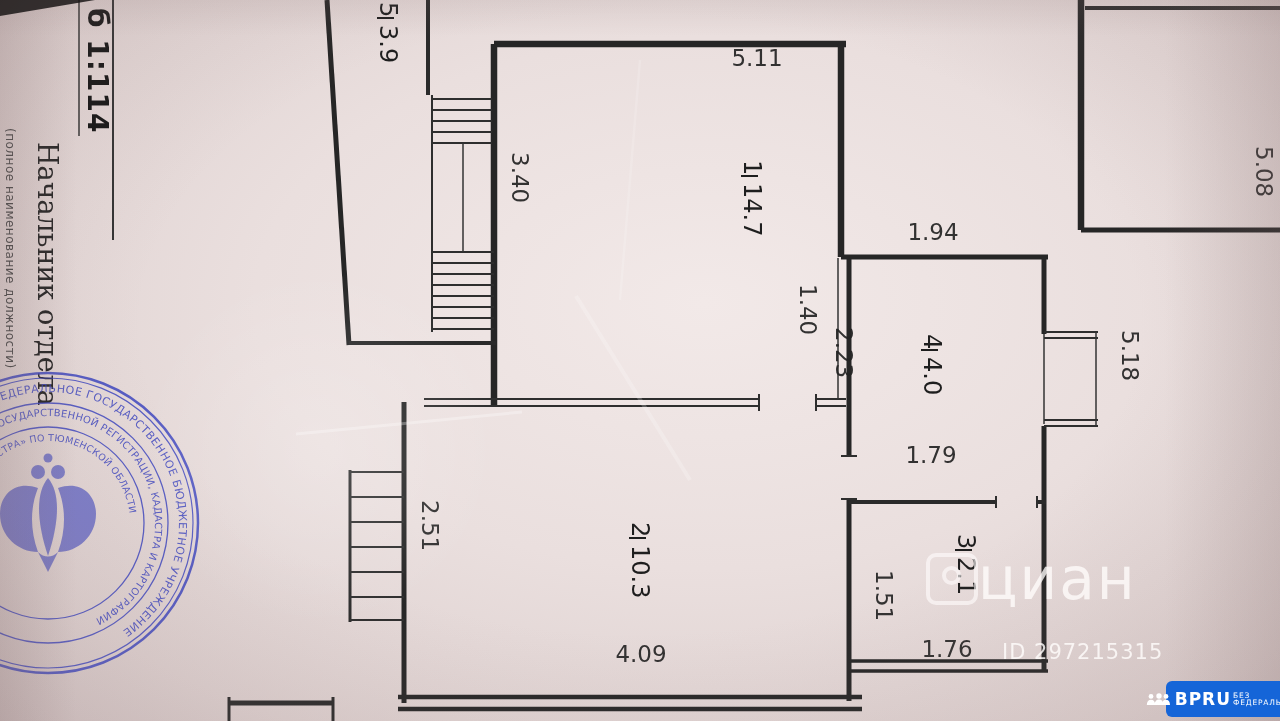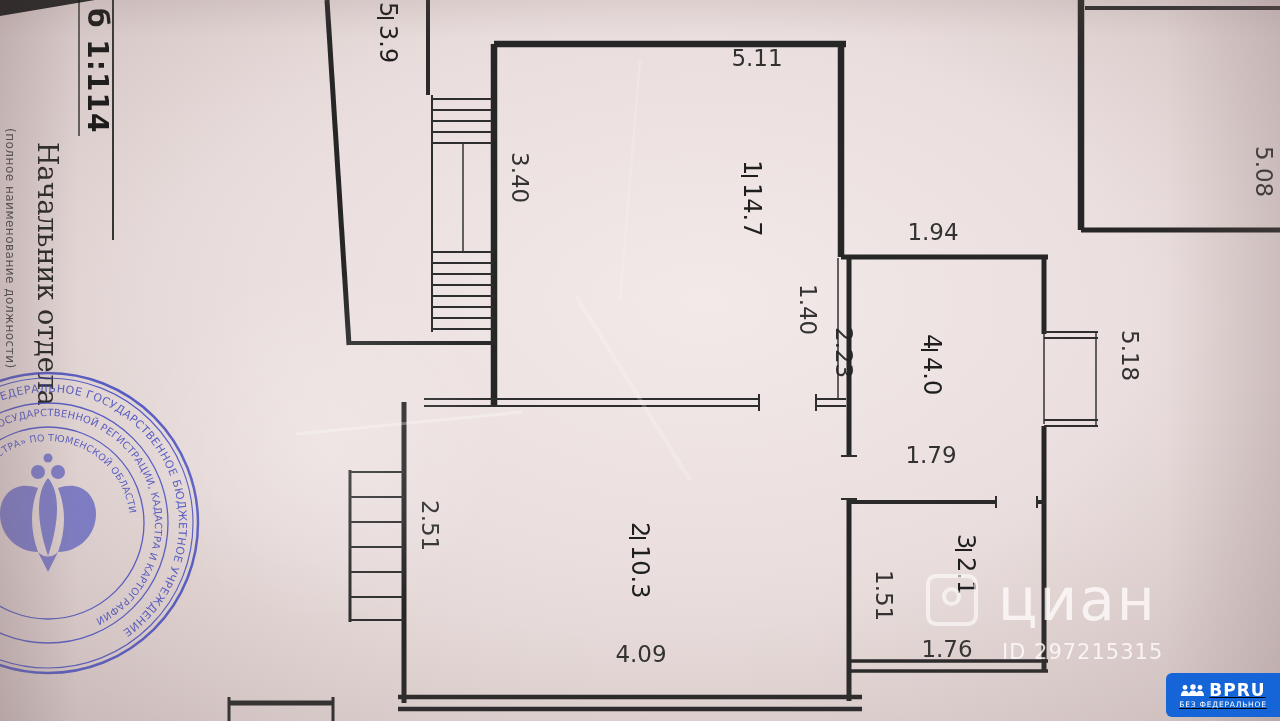--- a/index.html
+++ b/index.html
@@ -25,30 +25,30 @@
       linear-gradient(to bottom, rgba(120,95,95,.10), transparent 5%),
       radial-gradient(circle at 25% 62%, rgba(255,255,255,.20), transparent 17%),
       radial-gradient(ellipse at 50% 45%, rgba(255,255,255,0) 55%, rgba(150,125,125,.20) 100%);
   }
   .corner{
     position:absolute;left:0;top:0;width:0;height:0;
     border-top:16px solid rgba(26,22,22,.85);
     border-right:95px solid transparent;
   }
   .watermark{
-    position:absolute;left:926px;top:571px;display:flex;align-items:center;gap:20px;
+    position:absolute;left:926px;top:550px;display:flex;align-items:center;gap:0;
     color:rgba(255,252,251,.78);
   }
   .wm-logo{width:44px;height:44px;border:4px solid rgba(255,252,251,.62);border-radius:10px;position:relative;flex:0 0 auto;}
   .wm-pin{position:absolute;left:12px;top:9px;width:11px;height:11px;border:4px solid rgba(255,252,251,.62);border-radius:50%;display:block;}
   .wm-text{font-size:58px;letter-spacing:2px;line-height:1;}
   .wm-id{position:absolute;left:1002px;top:632px;font-size:21px;color:rgba(255,252,251,.82);letter-spacing:1px;margin-top:8px;}
   .badge{
-    position:absolute;right:0;bottom:4px;width:114px;height:44px;background:#1565d8;
-    border-radius:6px 0 0 6px;display:flex;flex-direction:column;align-items:center;justify-content:center;gap:2px;text-decoration:underline;
+    position:absolute;right:0;bottom:4px;width:114px;height:36px;background:#1565d8;
+    border-radius:6px 0 0 6px;display:flex;flex-direction:row;align-items:center;justify-content:center;gap:2px;
   }
   .badge-row{display:flex;align-items:center;gap:5px;}
   .badge-brand{color:#fff;font-weight:700;font-size:17px;letter-spacing:1px;line-height:1;}
   .badge-tag{color:#fff;font-size:7.5px;letter-spacing:.8px;line-height:1;}
 </style>
 </head>
 <body>
 
 <div class="stage">
 

